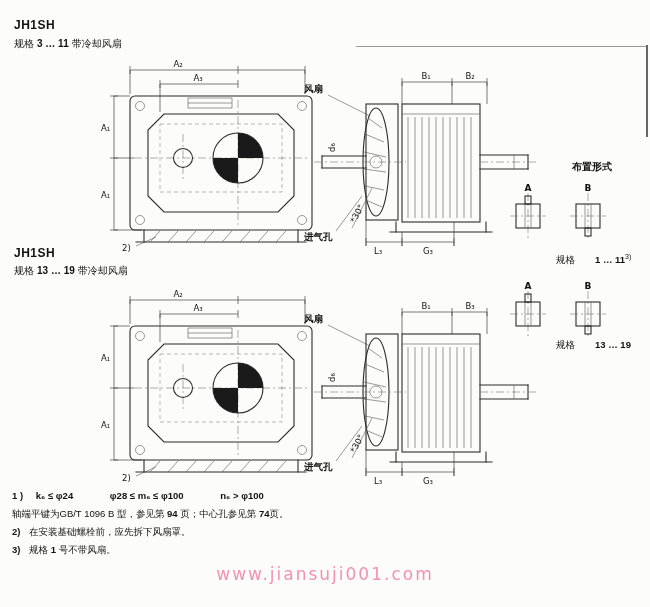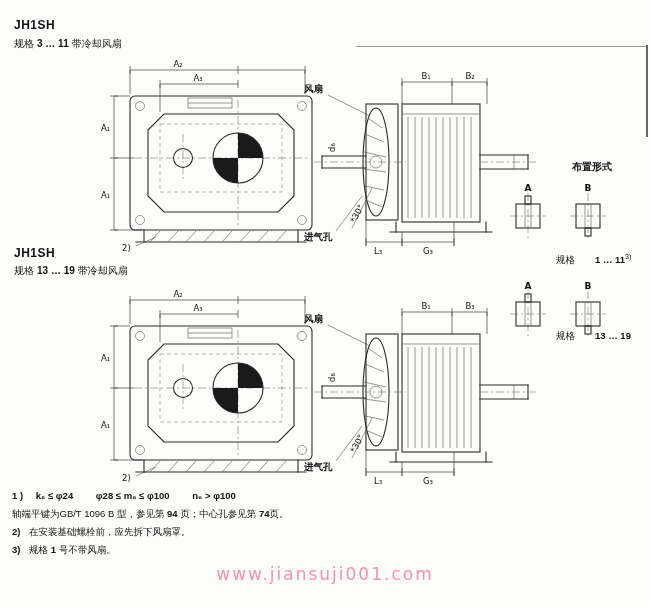--- a/index.html
+++ b/index.html
@@ -28,21 +28,21 @@
   .arr-label { font-size:9px; font-weight:bold; }
 
   .arr-title { position:absolute; font-size:10px; font-weight:bold; }
   .arr-row { position:absolute; display:flex; gap:16px; }
   .arr-spec { position:absolute; font-size:9.5px; }
   .arr-spec .rng { margin-left:20px; font-weight:bold;margin-top:8px; }
   .arr-spec sup { font-size:7px; }
 
   .fn { position:absolute; left:12px; font-size:9.5px; white-space:nowrap; }
   .fn-b { font-weight:bold; }
-  .gap1 { margin-left:10px; } .gap2 { margin-left:20px; } .gap3 { margin-left:6px;margin-top:20px; }
+  .gap1 { margin-left:10px; } .gap2 { margin-left:34px; } .gap3 { margin-left:6px;margin-top:20px; }
 
   .watermark {
     position:absolute; left:0; right:0; top:564px; text-align:center;
     font-size:17px; letter-spacing:2px; color:#f391b4;
     font-family:"DejaVu Sans",sans-serif;
   }
 </style>
 </head>
 <body>
 
@@ -234,21 +234,21 @@
     <svg width="44" height="58" viewBox="0 0 44 58">
       <text class="arr-label" x="22" y="9" text-anchor="middle">B</text>
       <line class="cl" x1="22" y1="11" x2="22" y2="56"></line>
       <rect class="body-line" x="10" y="22" width="24" height="24"></rect>
       <line class="thin" x1="19" y1="22" x2="19" y2="46"></line>
         <line class="thin" x1="25" y1="22" x2="25" y2="46"></line>
       <line class="cl" x1="4" y1="34" x2="40" y2="34"></line>
       <rect class="body-line" x="19" y="46" width="6" height="8"></rect>
     </svg>
   </div>
-  <div class="arr-spec" style="left:556px; top:330px">
+  <div class="arr-spec" style="left:556px; top:339px">
     <span>规格</span><span class="rng">13 … 19</span>
   </div>
 
   <div class="sec-title" style="top:246px">JH1SH</div>
   <div class="sec-sub" style="top:264px">
     <span>规格</span><b>13 … 19</b><span>带冷却风扇</span>
   </div>
 
   <div class="abs" style="left:100px; top:288px">
     <svg width="225" height="196" viewBox="0 0 225 196">

